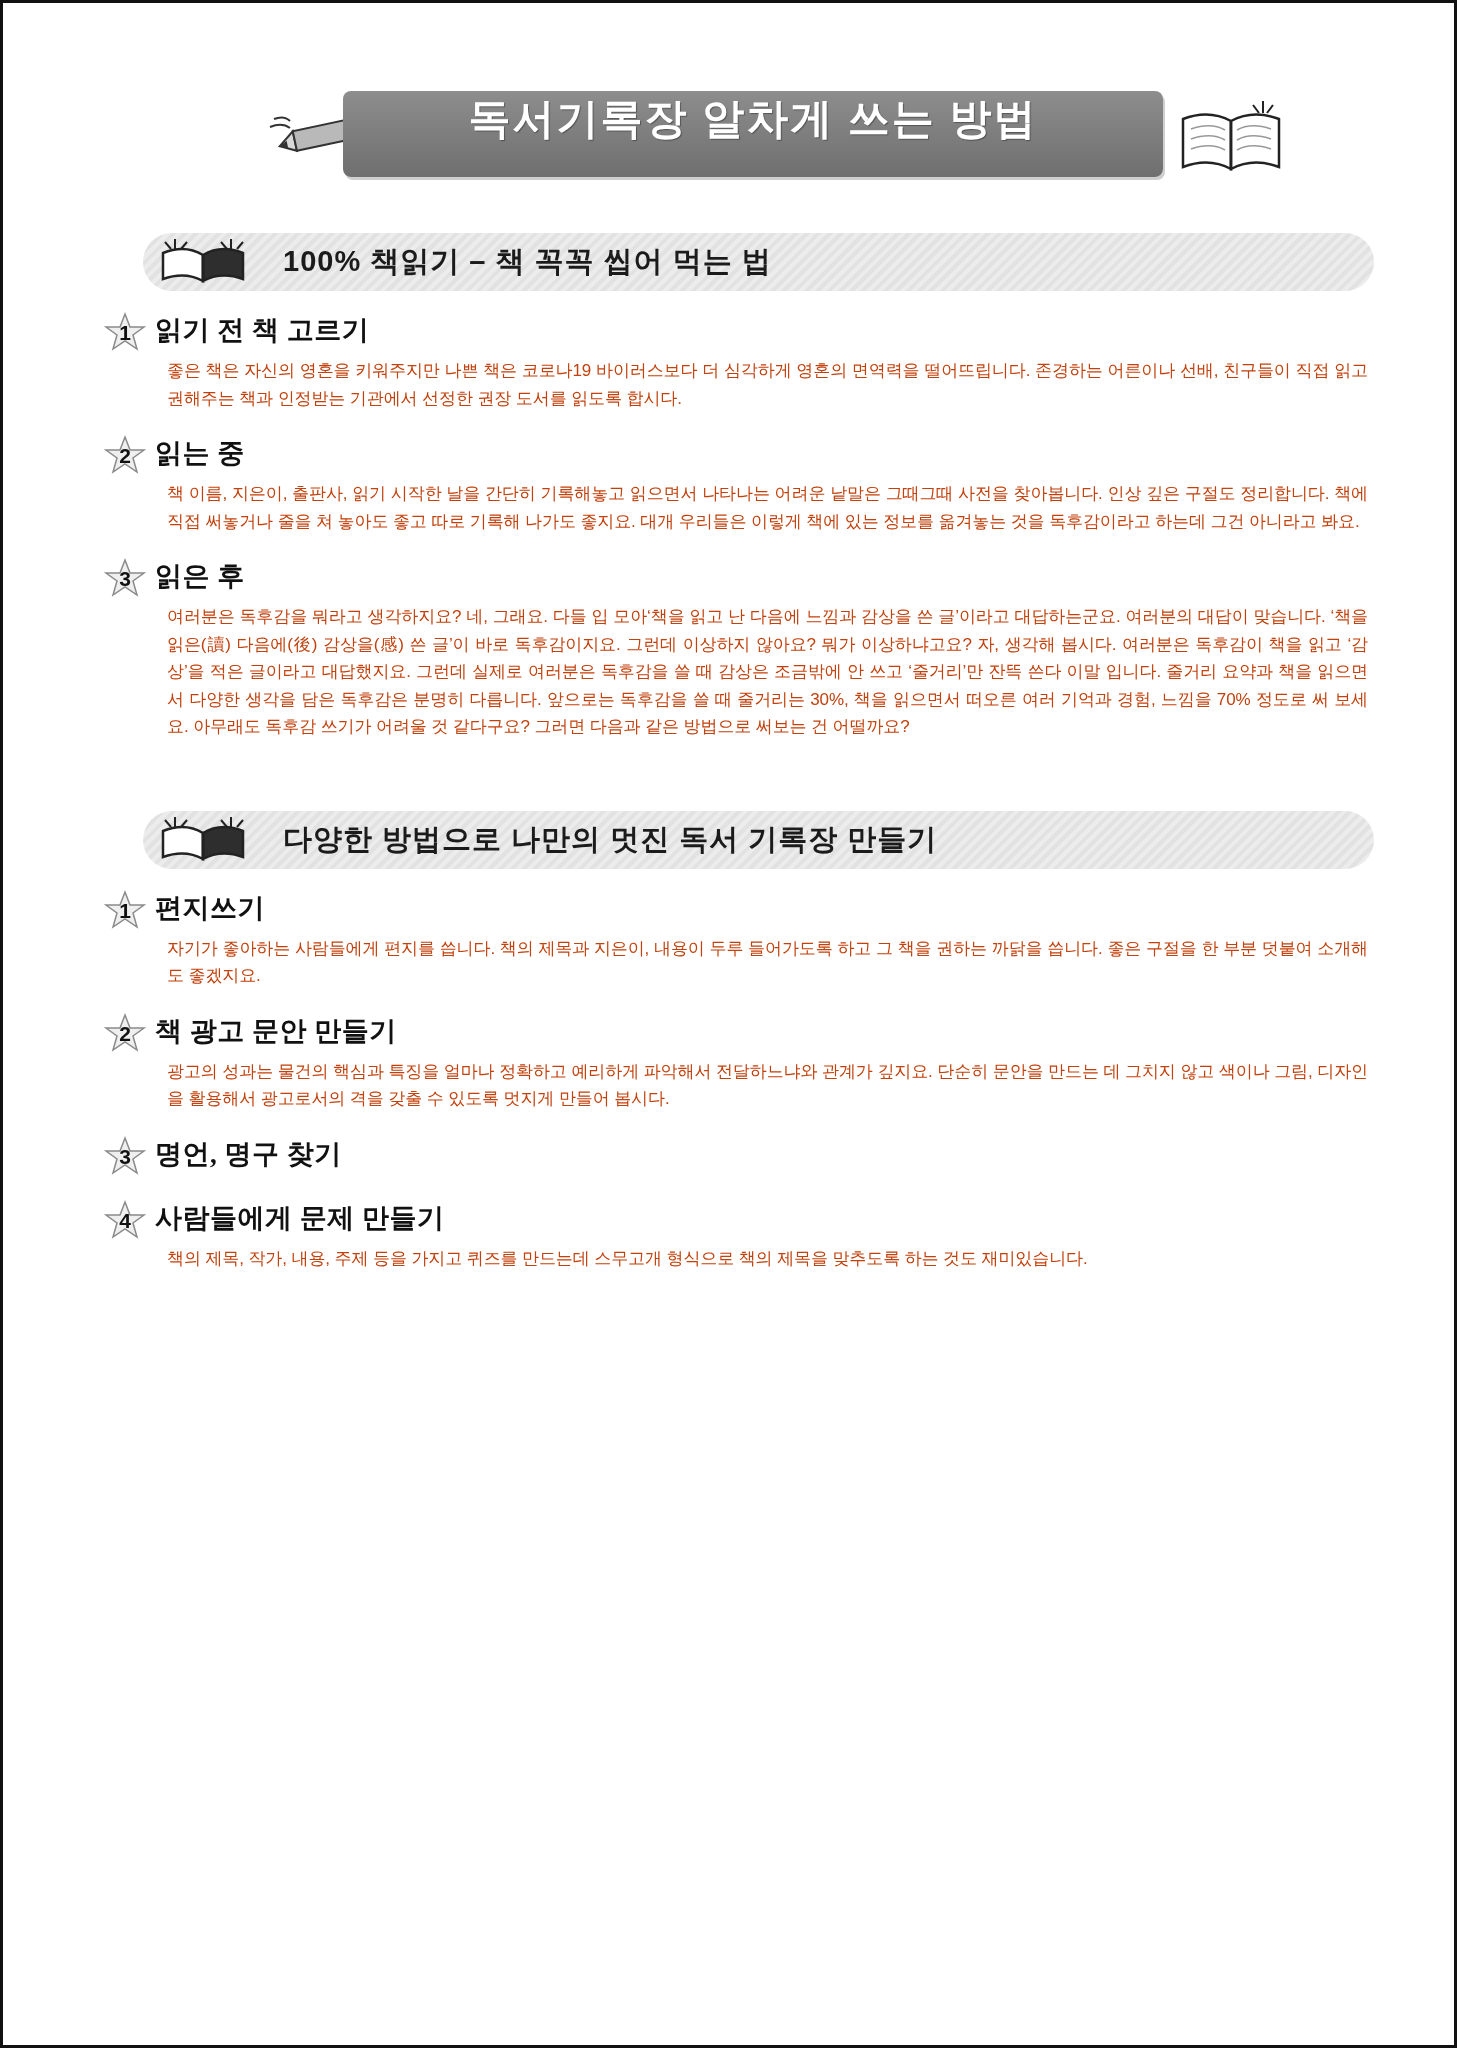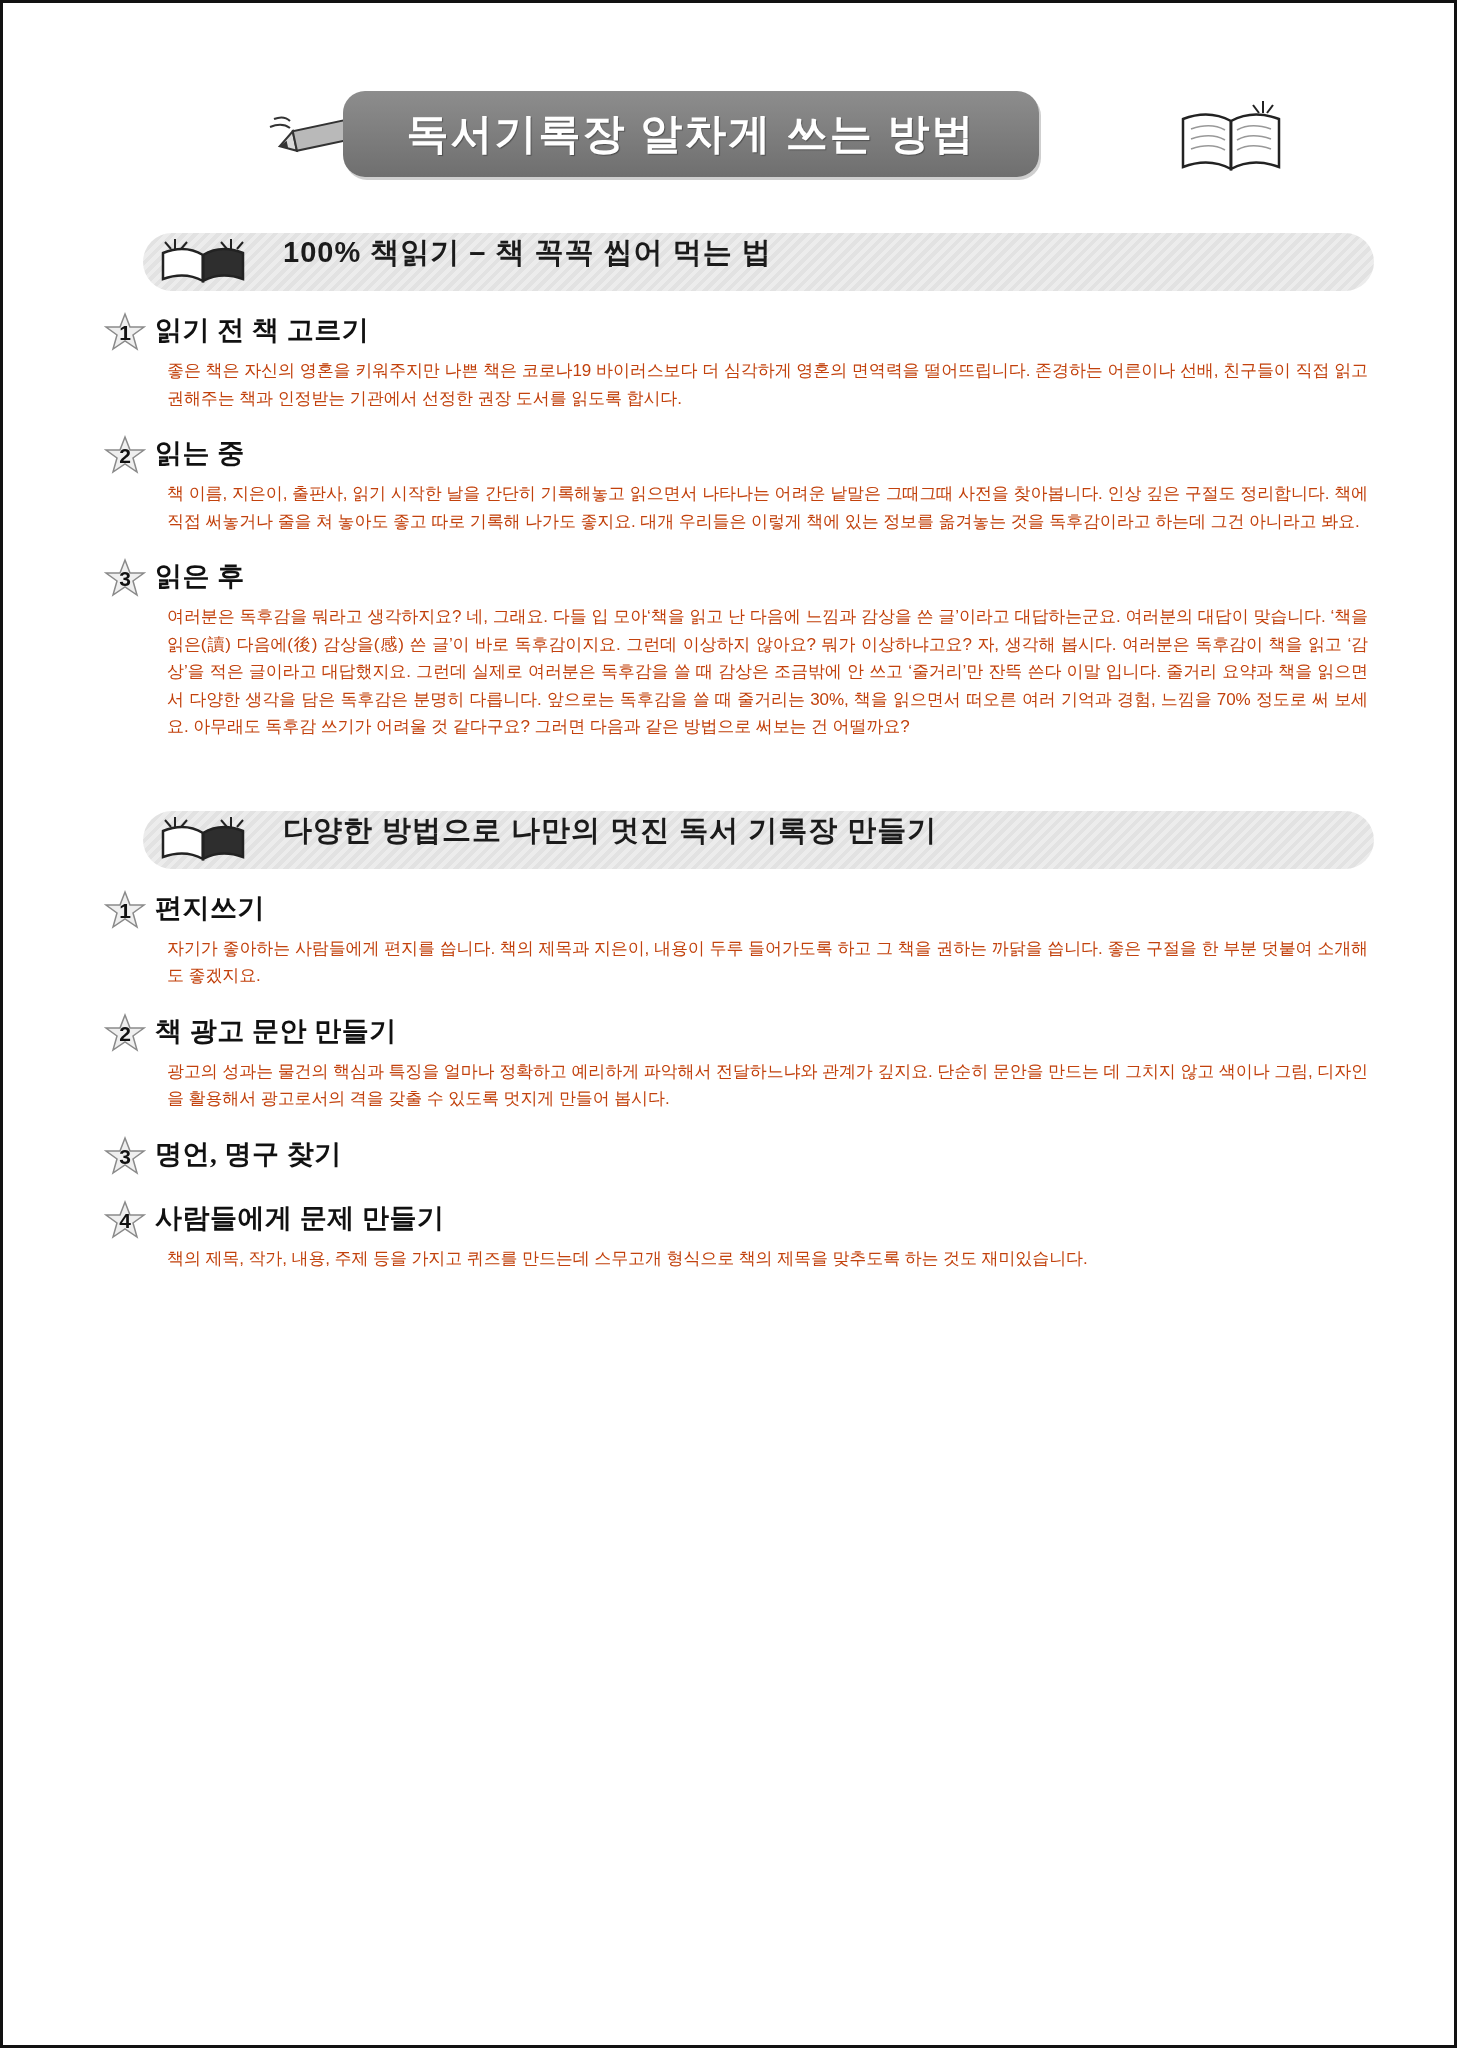--- a/index.html
+++ b/index.html
@@ -33,27 +33,27 @@
   
   .title-row {
     position: relative;
     height: 110px;
     margin: 20px 0 40px 0;
   }
   .title-banner {
     position: absolute;
     left: 260px;
     top: 8px;
-    width: 696px;
+    width: 820px;
     height: 86px;
     background: linear-gradient(#8d8d8d, #6f6f6f);
-    border-radius: 22px;
+    border-radius: 8px;
     box-shadow: 2px 3px 0 #cfcfcf;
     display: flex;
-    align-items: center;
+    align-items: flex-start;
     justify-content: center;
   }
   .title-banner .t {
     color: #ffffff;
     font-size: 42px;
     font-weight: bold;
     letter-spacing: 2px;
     text-shadow: 1px 1px 1px rgba(0,0,0,.35);
     white-space: nowrap;
   }
@@ -84,20 +84,21 @@
     top: 0;
     right: 0;
     height: 58px;
     background: repeating-linear-gradient(
       135deg,
       #ececec 0px, #ececec 4px,
       #e2e2e2 4px, #e2e2e2 8px
     );
     border-radius: 29px;
     display: flex;
+    align-items: center;
   }
   .section-bar .s-title {
     margin-left: 140px;
     font-size: 29px;
     font-weight: bold;
     color: #1b1b1b;
     letter-spacing: 1px;
     white-space: nowrap;
   }
   .section-icon {

